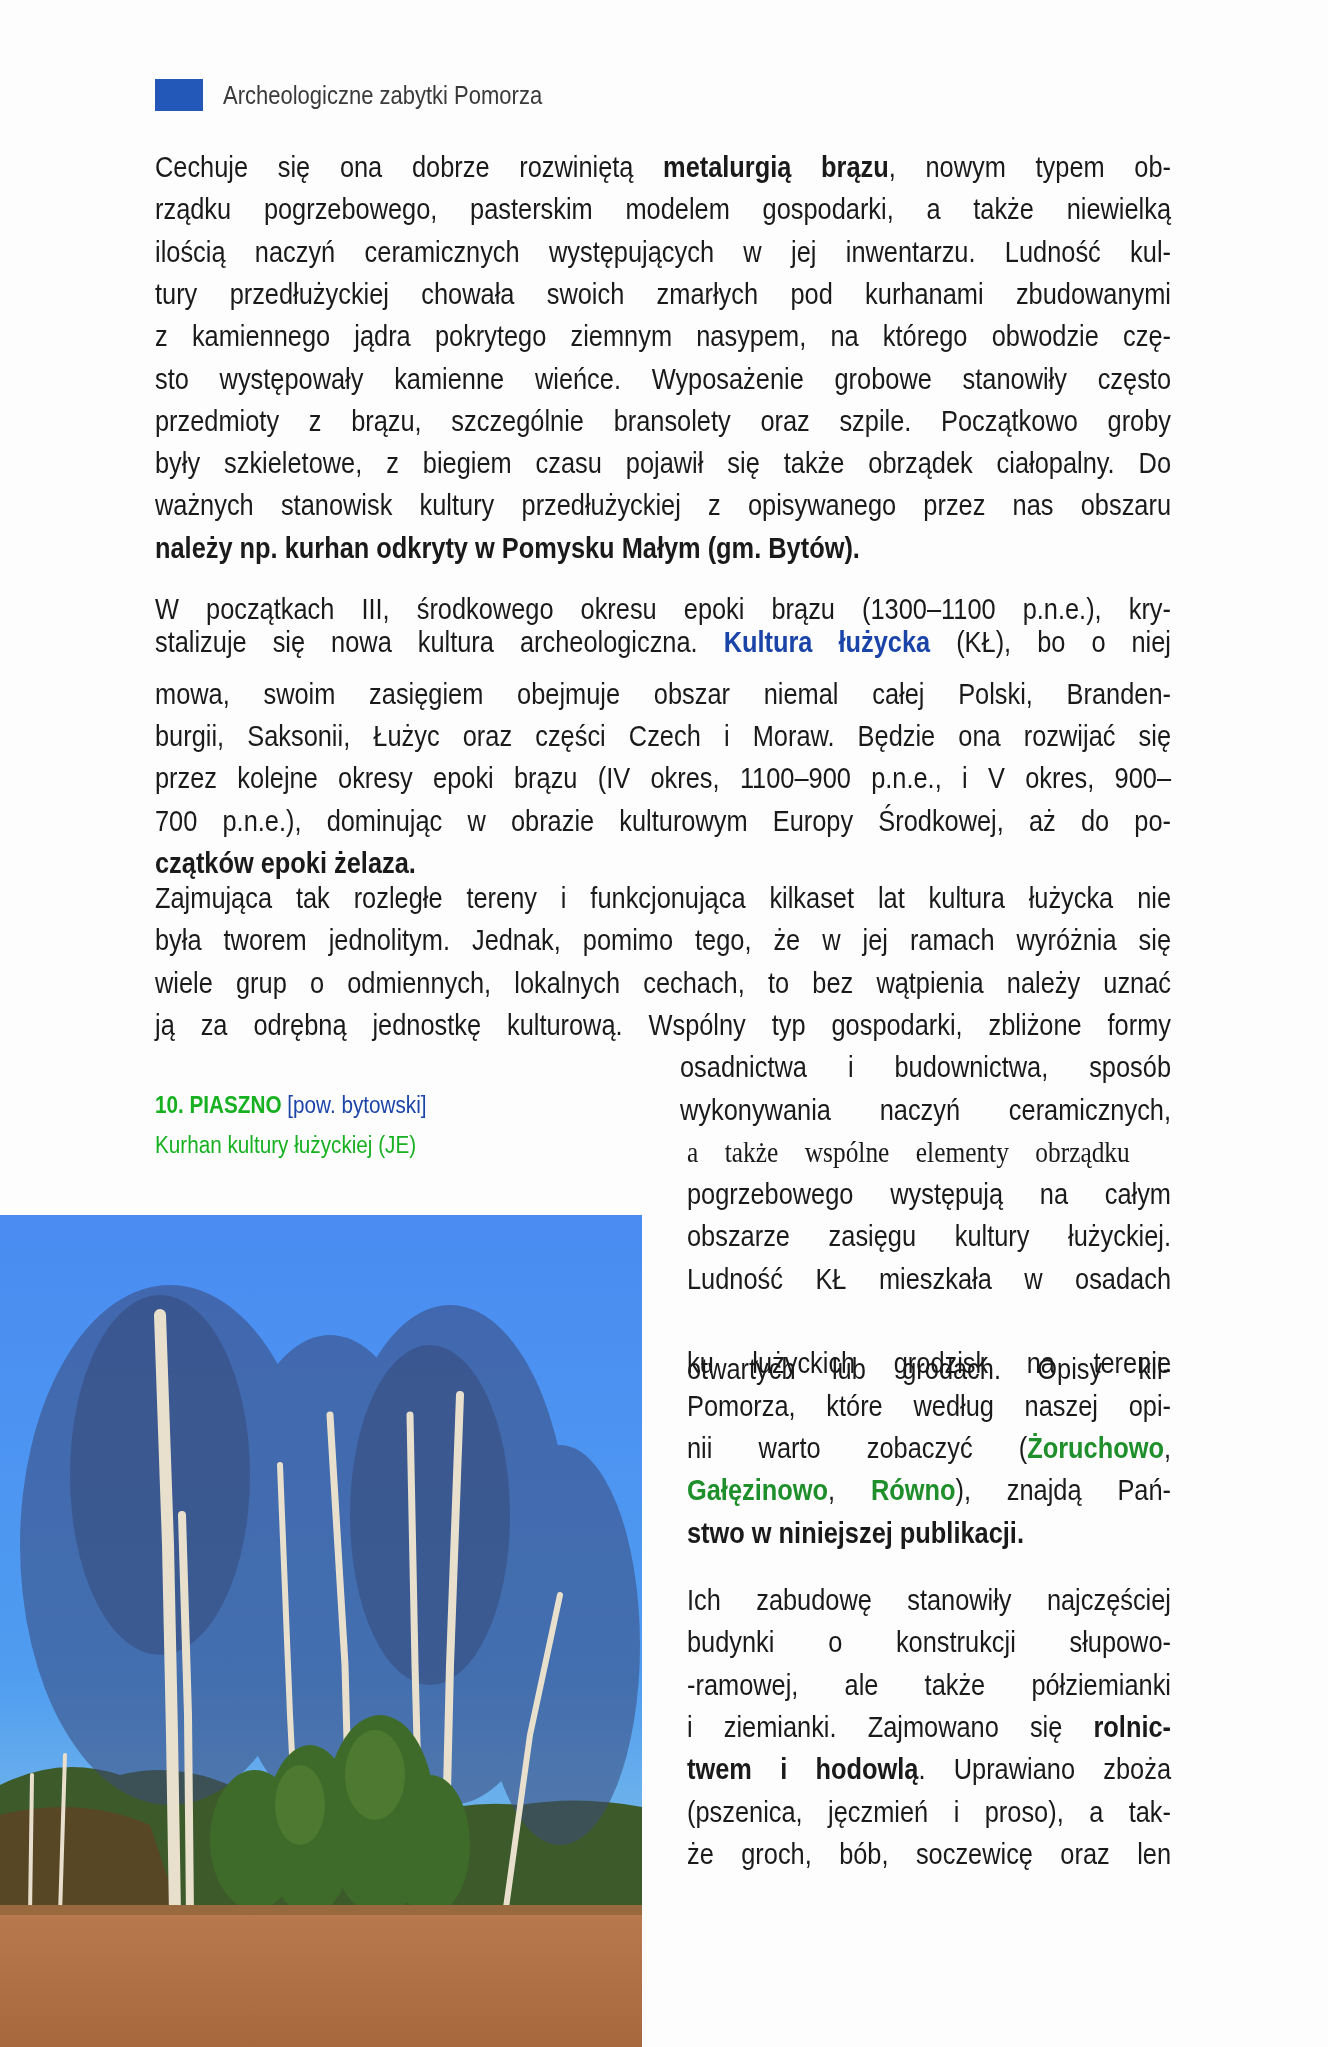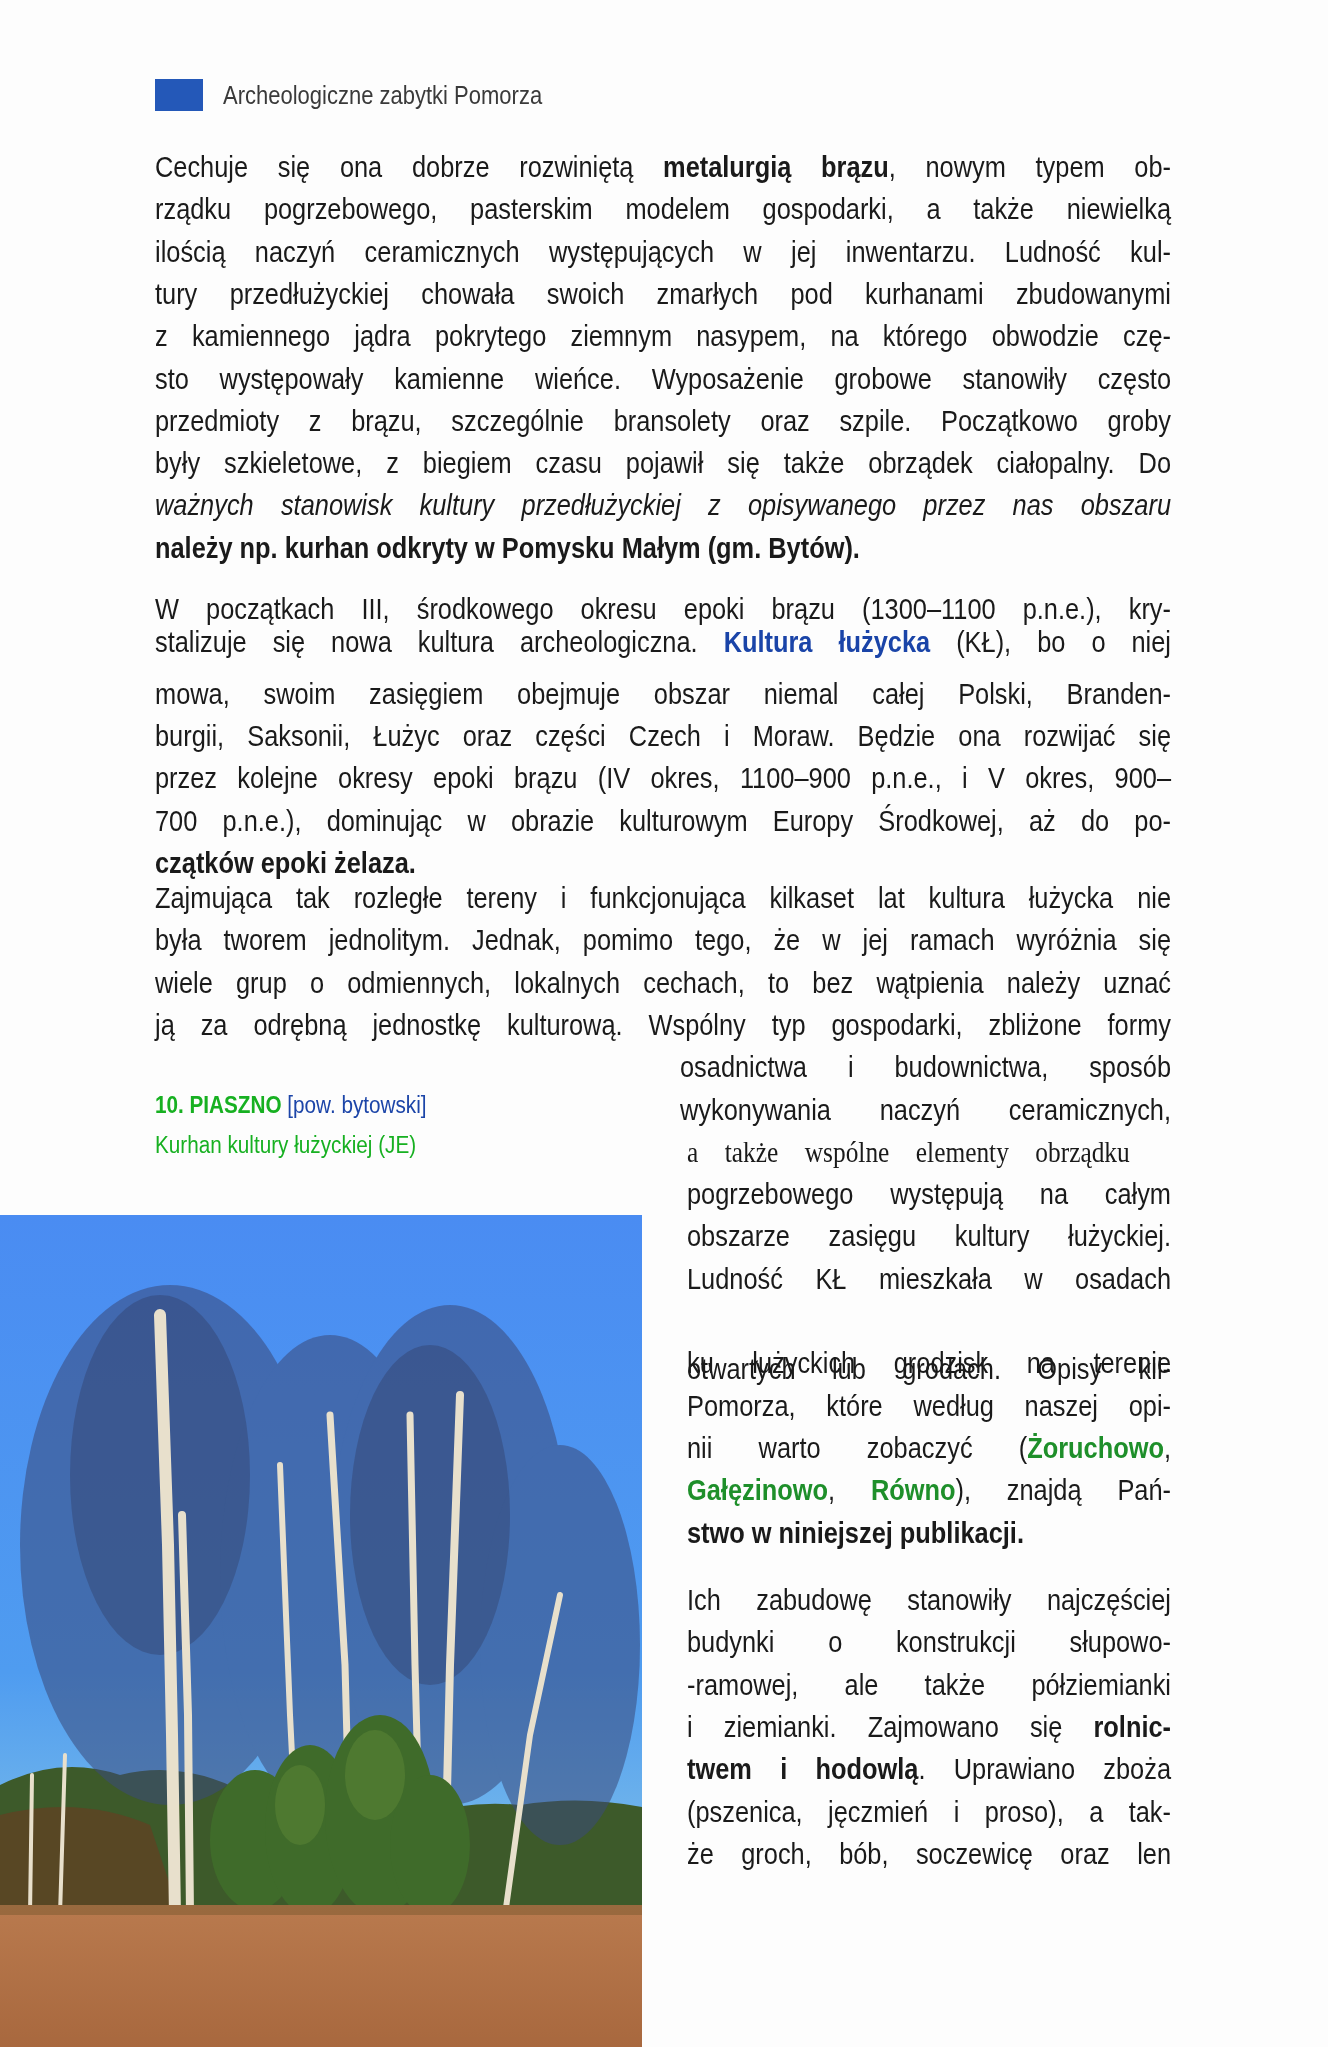--- a/index.html
+++ b/index.html
@@ -45,21 +45,21 @@
 
 <div id="text-layer">
     <div class="line full" style="top: 149px;"><span class="inner" style="white-space: nowrap; display: inline-block; transform-origin: left top; transform: scaleX(0.86); word-spacing: 26.3304px;"><span>Cechuje się ona dobrze rozwiniętą </span><span class="b">metalurgią brązu</span><span>, nowym typem ob-</span></span></div>
     <div class="line full" style="top: 191.3px;"><span class="inner" style="white-space: nowrap; display: inline-block; transform-origin: left top; transform: scaleX(0.86); word-spacing: 29.86px;"><span>rządku pogrzebowego, pasterskim modelem gospodarki, a także niewielką</span></span></div>
     <div class="line full" style="top: 233.6px;"><span class="inner" style="white-space: nowrap; display: inline-block; transform-origin: left top; transform: scaleX(0.86); word-spacing: 25.9342px;"><span>ilością naczyń ceramicznych występujących w jej inwentarzu. Ludność kul-</span></span></div>
     <div class="line full" style="top: 275.9px;"><span class="inner" style="white-space: nowrap; display: inline-block; transform-origin: left top; transform: scaleX(0.86); word-spacing: 29.4047px;"><span>tury przedłużyckiej chowała swoich zmarłych pod kurhanami zbudowanymi</span></span></div>
     <div class="line full" style="top: 318.2px;"><span class="inner" style="white-space: nowrap; display: inline-block; transform-origin: left top; transform: scaleX(0.86); word-spacing: 19.945px;"><span>z kamiennego jądra pokrytego ziemnym nasypem, na którego obwodzie czę-</span></span></div>
     <div class="line full" style="top: 360.5px;"><span class="inner" style="white-space: nowrap; display: inline-block; transform-origin: left top; transform: scaleX(0.86); word-spacing: 27.5609px;"><span>sto występowały kamienne wieńce. Wyposażenie grobowe stanowiły często</span></span></div>
     <div class="line full" style="top: 402.8px;"><span class="inner" style="white-space: nowrap; display: inline-block; transform-origin: left top; transform: scaleX(0.86); word-spacing: 26.3385px;"><span>przedmioty z brązu, szczególnie bransolety oraz szpile. Początkowo groby</span></span></div>
     <div class="line full" style="top: 445.1px;"><span class="inner" style="white-space: nowrap; display: inline-block; transform-origin: left top; transform: scaleX(0.86); word-spacing: 19.6489px;"><span>były szkieletowe, z biegiem czasu pojawił się także obrządek ciałopalny. Do</span></span></div>
-    <div class="line full" style="top: 487.4px; font-style: italic;"><span class="inner" style="white-space: nowrap; display: inline-block; transform-origin: left top; transform: scaleX(0.86); word-spacing: 23.4713px;"><span>ważnych stanowisk kultury przedłużyckiej z opisywanego przez nas obszaru</span></span></div>
+    <div class="line full" style="top: 487.4px;"><span class="inner" style="white-space: nowrap; display: inline-block; transform-origin: left top; transform: scaleX(0.86); word-spacing: 23.4713px;"><span>ważnych stanowisk kultury przedłużyckiej z opisywanego przez nas obszaru</span></span></div>
     <div class="line full last" style="top: 529.7px;"><span class="inner" style="white-space: nowrap; display: inline-block; transform-origin: left top; transform: scaleX(0.86);"><span>należy np. kurhan odkryty w Pomysku Małym (gm. Bytów).</span></span></div>
     <div class="line full" style="top: 591px;"><span class="inner" style="white-space: nowrap; display: inline-block; transform-origin: left top; transform: scaleX(0.86); word-spacing: 23.2852px;"><span>W początkach III, środkowego okresu epoki brązu (1300–1100 p.n.e.), kry-</span></span></div>
     <div class="line full" style="top: 624px; text-decoration: underline;"><span class="inner" style="white-space: nowrap; display: inline-block; transform-origin: left top; transform: scaleX(0.86); word-spacing: 22.052px;"><span>stalizuje się nowa kultura archeologiczna. </span><span class="blue">Kultura łużycka</span><span> (KŁ), bo o niej</span></span></div>
     <div class="line full" style="top: 675.6px;"><span class="inner" style="white-space: nowrap; display: inline-block; transform-origin: left top; transform: scaleX(0.86); word-spacing: 31.0572px;"><span>mowa, swoim zasięgiem obejmuje obszar niemal całej Polski, Branden-</span></span></div>
     <div class="line full" style="top: 717.9px;"><span class="inner" style="white-space: nowrap; display: inline-block; transform-origin: left top; transform: scaleX(0.86); word-spacing: 18.7135px;"><span>burgii, Saksonii, Łużyc oraz części Czech i Moraw. Będzie ona rozwijać się</span></span></div>
     <div class="line full" style="top: 760.2px;"><span class="inner" style="white-space: nowrap; display: inline-block; transform-origin: left top; transform: scaleX(0.86); word-spacing: 15.4105px;"><span>przez kolejne okresy epoki brązu (IV okres, 1100–900 p.n.e., i V okres, 900–</span></span></div>
     <div class="line full" style="top: 802.5px;"><span class="inner" style="white-space: nowrap; display: inline-block; transform-origin: left top; transform: scaleX(0.86); word-spacing: 21.0677px;"><span>700 p.n.e.), dominując w obrazie kulturowym Europy Środkowej, aż do po-</span></span></div>
     <div class="line full last" style="top: 844.8px;"><span class="inner" style="white-space: nowrap; display: inline-block; transform-origin: left top; transform: scaleX(0.86);"><span>czątków epoki żelaza.</span></span></div>
     <div class="line full" style="top: 880px;"><span class="inner" style="white-space: nowrap; display: inline-block; transform-origin: left top; transform: scaleX(0.86); word-spacing: 19.5942px;"><span>Zajmująca tak rozległe tereny i funkcjonująca kilkaset lat kultura łużycka nie</span></span></div>
     <div class="line full" style="top: 922.3px;"><span class="inner" style="white-space: nowrap; display: inline-block; transform-origin: left top; transform: scaleX(0.86); word-spacing: 17.3726px;"><span>była tworem jednolitym. Jednak, pomimo tego, że w jej ramach wyróżnia się</span></span></div>

